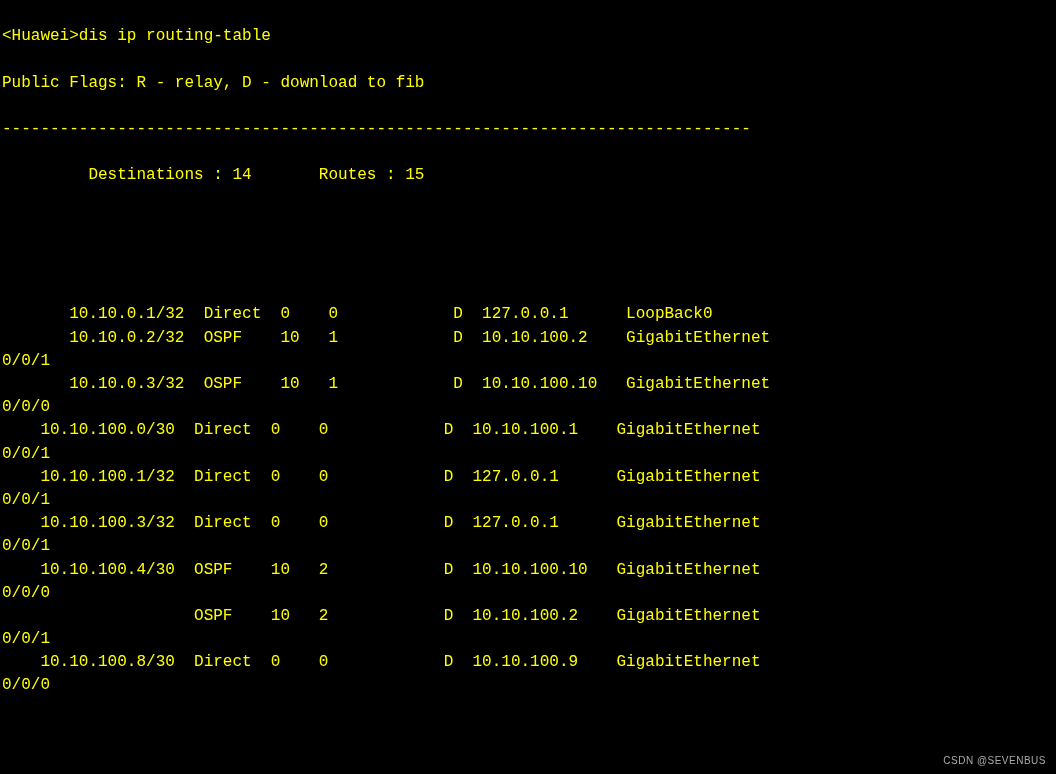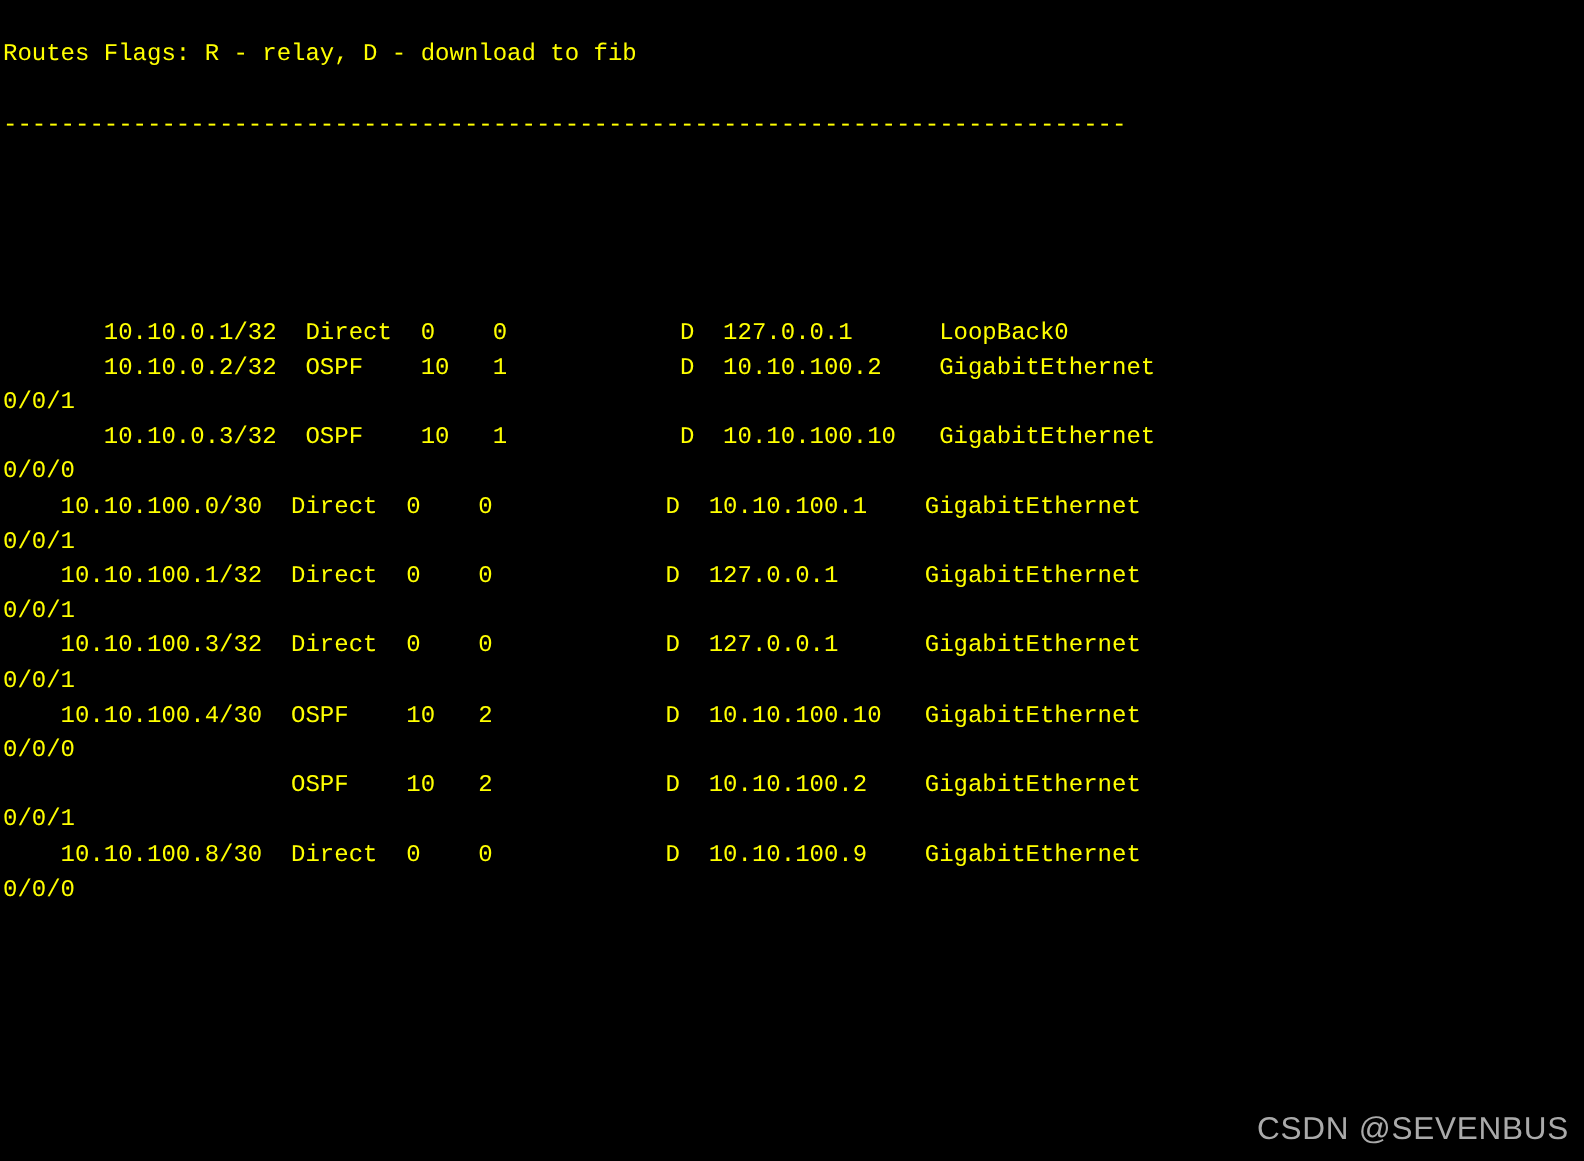--- a/index.html
+++ b/index.html
@@ -23,29 +23,31 @@
       white-space: pre;
     }
     .line {
       display: block;
     }
     .watermark {
       position: absolute;
       bottom: 6px;
       right: 10px;
       color: #aaaaaa;
-      font-size: 21px;
+      font-size: 10px;
       font-family: Arial, sans-serif;
       letter-spacing: 0.5px;
     }
   </style>
 </head>
 <body>
 
 <div class="terminal">
-<span class="line">Routes Flags: R - relay, D - download to fib</span>
+<span class="line"><span>&lt;Huawei&gt;</span><span>dis ip routing-table</span></span>
+<span class="line">Public Flags: R - relay, D - download to fib</span>
 <span class="line">------------------------------------------------------------------------------</span>
+<span class="line">         Destinations : 14       Routes : 15</span>
 <span class="line"> </span>
 <span class="line"> </span>
 <div id="rows-container"><span class="line">       10.10.0.1/32  Direct  0    0            D  127.0.0.1      LoopBack0</span><span class="line">       10.10.0.2/32  OSPF    10   1            D  10.10.100.2    GigabitEthernet</span><span class="line">0/0/1</span><span class="line">       10.10.0.3/32  OSPF    10   1            D  10.10.100.10   GigabitEthernet</span><span class="line">0/0/0</span><span class="line">    10.10.100.0/30  Direct  0    0            D  10.10.100.1    GigabitEthernet</span><span class="line">0/0/1</span><span class="line">    10.10.100.1/32  Direct  0    0            D  127.0.0.1      GigabitEthernet</span><span class="line">0/0/1</span><span class="line">    10.10.100.3/32  Direct  0    0            D  127.0.0.1      GigabitEthernet</span><span class="line">0/0/1</span><span class="line">    10.10.100.4/30  OSPF    10   2            D  10.10.100.10   GigabitEthernet</span><span class="line">0/0/0</span><span class="line">                    OSPF    10   2            D  10.10.100.2    GigabitEthernet</span><span class="line">0/0/1</span><span class="line">    10.10.100.8/30  Direct  0    0            D  10.10.100.9    GigabitEthernet</span><span class="line">0/0/0</span></div>
 </div>
 
 <div class="watermark">CSDN @SEVENBUS</div>
 
 </body></html>

